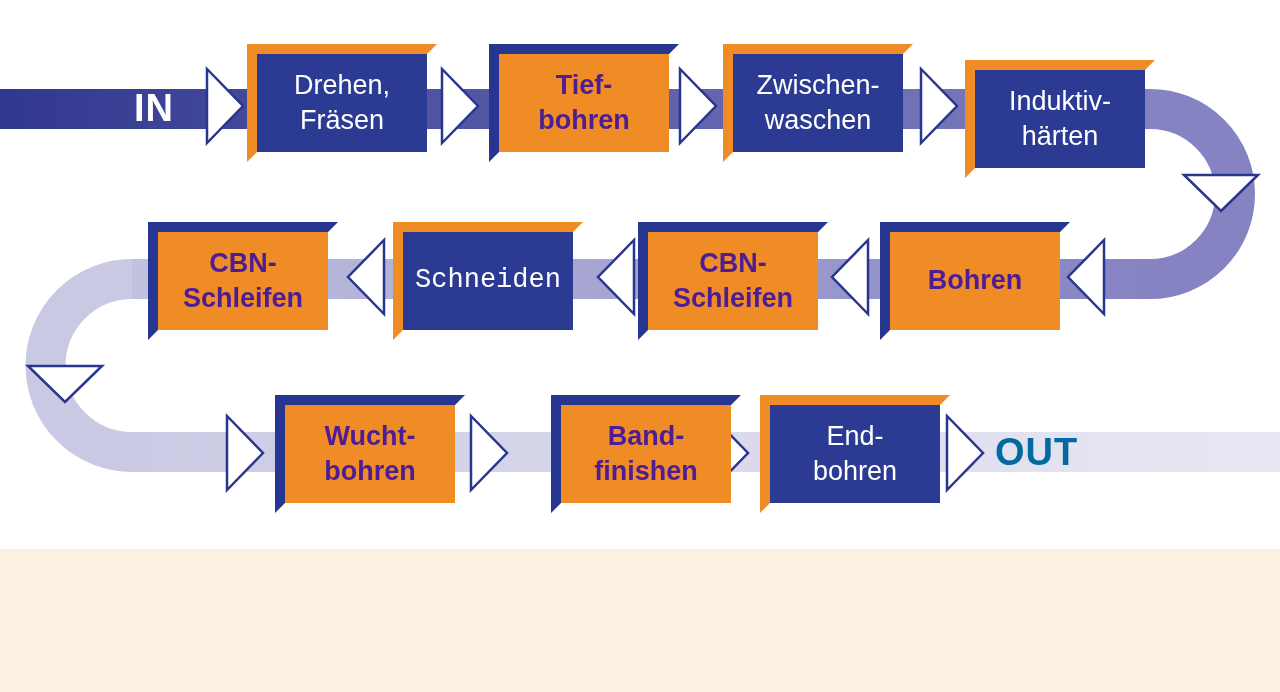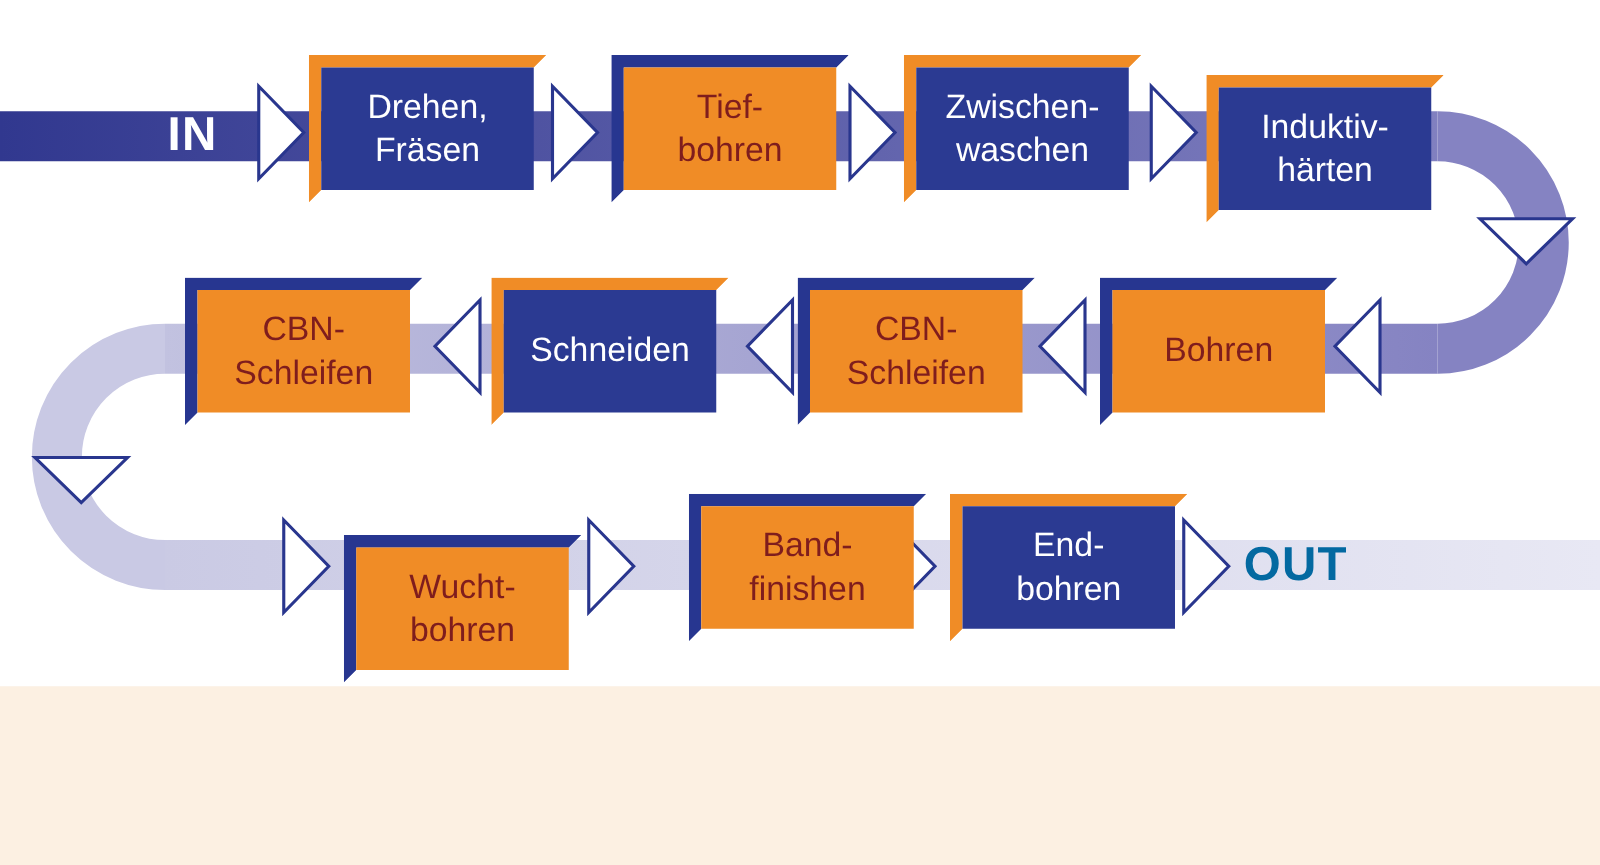--- a/index.html
+++ b/index.html
@@ -18,21 +18,21 @@
   .bevel{
     position:absolute;inset:0;
     clip-path:polygon(0 0,100% 0,calc(100% - 10px) 10px,10px 10px,10px calc(100% - 10px),0 100%);
   }
   .box.orange .bevel{background:#273690;}
   .box.blue   .bevel{background:#f08c26;}
   .face{
     position:absolute;left:10px;top:10px;right:10px;bottom:10px;
     display:flex;align-items:center;justify-content:center;text-align:center;
   }
-  .box.orange .face{background:#f08c26;color:#7f1d1d;}
+  .box.orange .face{background:#f08c26;color:#4c1d95;font-weight:bold;}
   .box.blue   .face{background:#2b3a92;color:#ffffff;}
   .box-label{white-space:pre-line;font-size:27px;line-height:1.3;}
   .legend{
     position:absolute;left:0;top:549px;width:1280px;height:143px;background:#fcf0e2;
   }
 </style>
 </head>
 <body>
 
 <div class="stage">
@@ -119,35 +119,35 @@
       <span class="box-label">Bohren</span>
     </div>
   </div>
   <div class="box orange" style="left:638px;top:222px;">
     <div class="bevel"></div>
     <div class="face">
       <span class="box-label">CBN-
 Schleifen</span>
     </div>
   </div>
-  <div class="box blue" style="left:393px;top:222px;">
+  <div class="box blue" style="left:393px;top:222px;font-family:Liberation Mono, monospace;">
     <div class="bevel"></div>
     <div class="face">
       <span class="box-label">Schneiden</span>
     </div>
   </div>
   <div class="box orange" style="left:148px;top:222px;">
     <div class="bevel"></div>
     <div class="face">
       <span class="box-label">CBN-
 Schleifen</span>
     </div>
   </div>
 
-  <div class="box orange" style="left:275px;top:395px;margin-top:33px;">
+  <div class="box orange" style="left:275px;top:395px;">
     <div class="bevel"></div>
     <div class="face">
       <span class="box-label">Wucht-
 bohren</span>
     </div>
   </div>
   <div class="box orange" style="left:512px;top:395px;margin-left:39px;">
     <div class="bevel"></div>
     <div class="face">
       <span class="box-label">Band-

